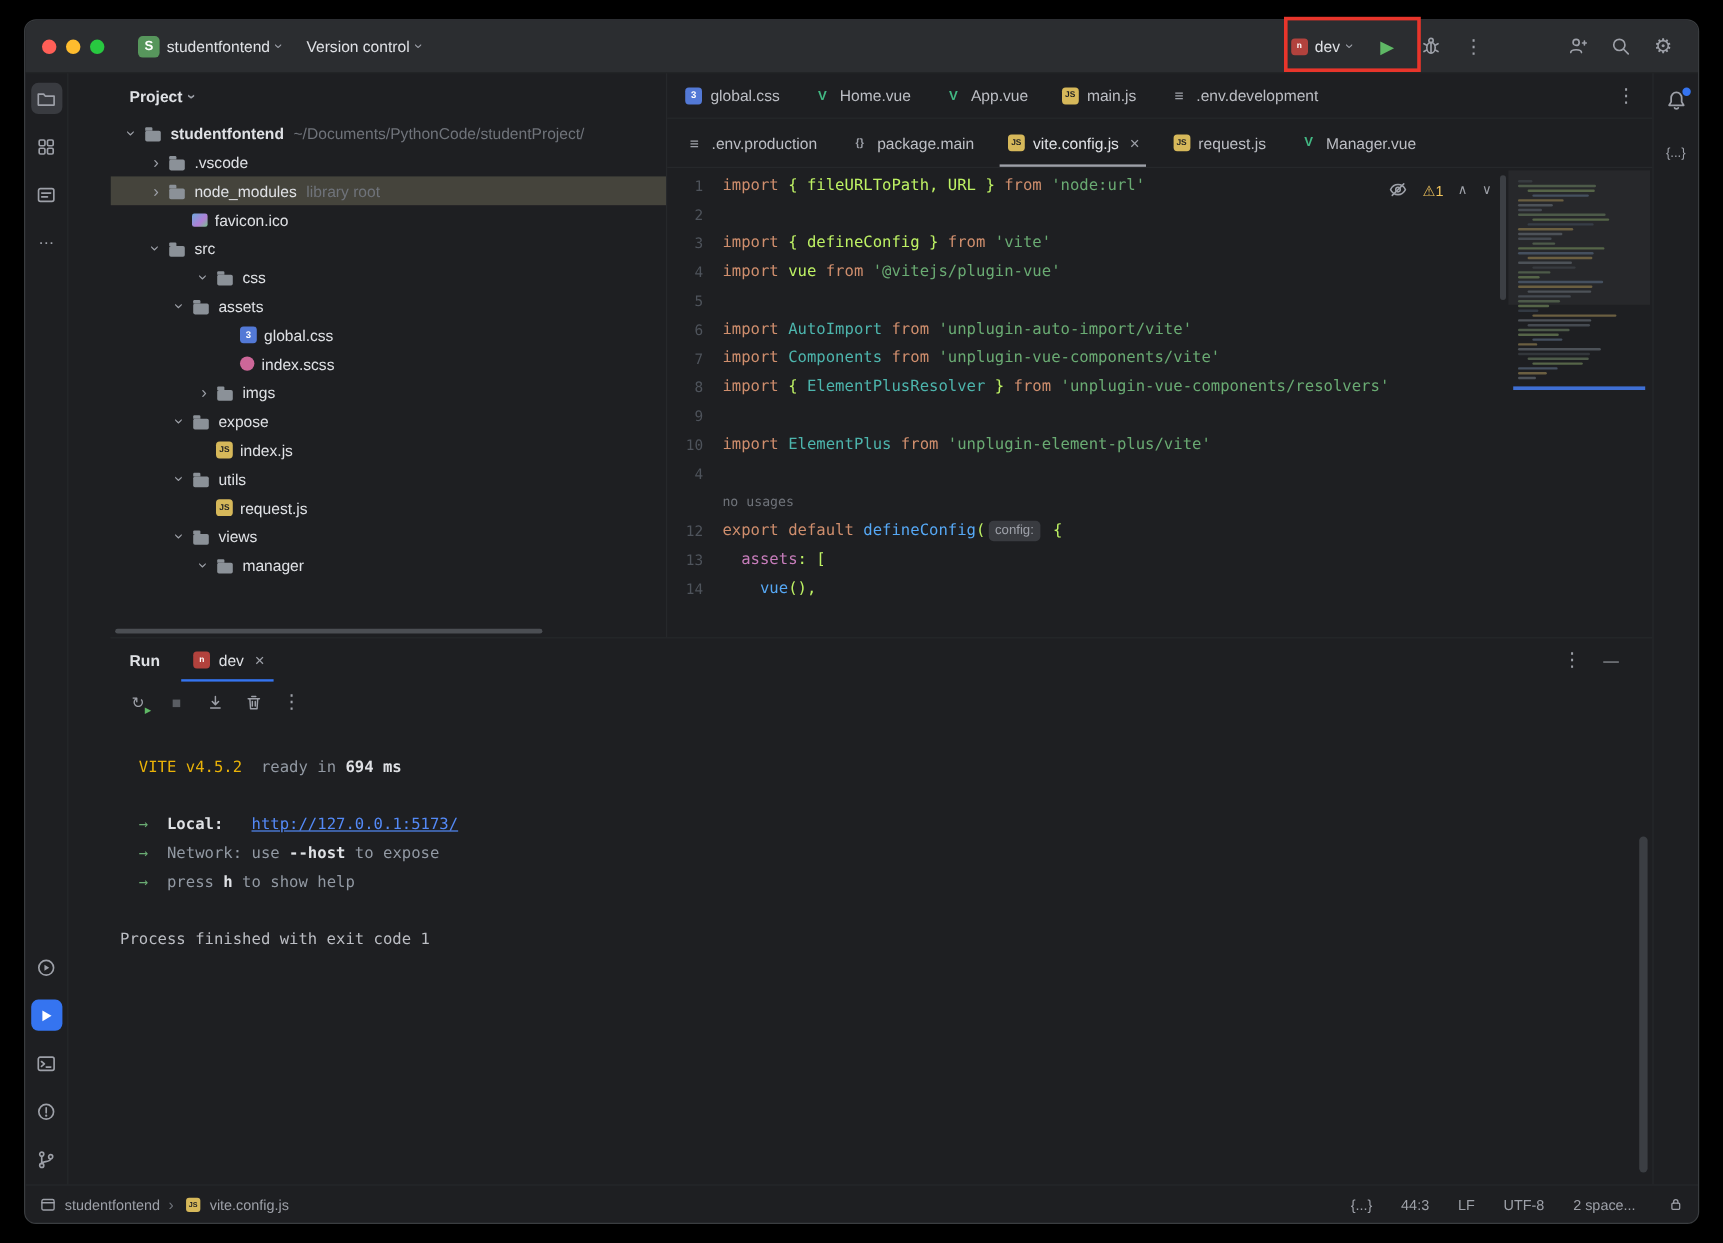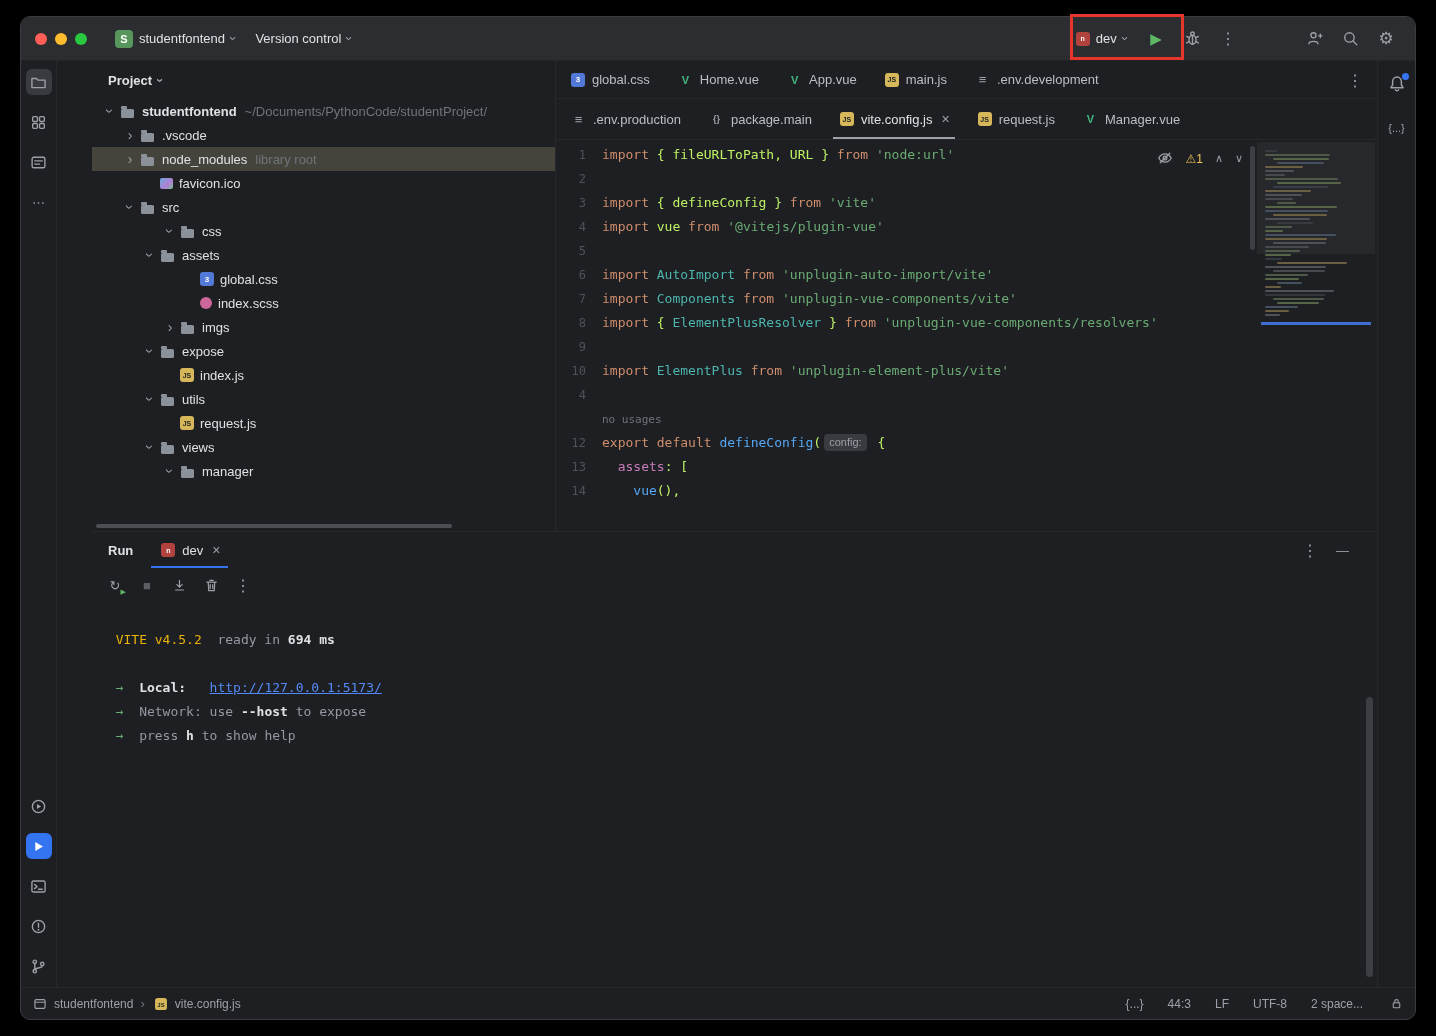--- a/index.html
+++ b/index.html
@@ -570,20 +570,21 @@
           </div>
         </div>
         <div class="console">
           <div id="console-lines">
               <div class="conline"><span class="cs-plain">  </span><span class="cs-green">VITE v4.5.2</span><span class="cs-dim">  ready in </span><span class="cs-white">694 ms</span></div>
               <div class="conline"></div>
               <div class="conline"><span class="cs-plain">  </span><span class="cs-arrow">→</span><span class="cs-plain">  </span><span class="cs-white">Local:</span><span class="cs-plain">   </span><span class="cs-link">http://127.0.0.1:5173/</span></div>
               <div class="conline"><span class="cs-plain">  </span><span class="cs-arrow">→</span><span class="cs-plain">  </span><span class="cs-dim">Network:</span><span class="cs-dim"> use </span><span class="cs-white">--host</span><span class="cs-dim"> to expose</span></div>
               <div class="conline"><span class="cs-plain">  </span><span class="cs-arrow">→</span><span class="cs-plain">  </span><span class="cs-dim">press </span><span class="cs-white">h</span><span class="cs-dim"> to show help</span></div>
               <div class="conline"></div>
+              <div class="conline"><span class="cs-plain">Process finished with exit code 1</span></div>
             </div>
           <div class="con-scroll"></div>
         </div>
       </div>
     </div>
 
     <div class="rightstrip">
       <div class="bell-wrap">
         <svg width="18" height="18" viewBox="0 0 16 16">
           <path class="sv" d="M8 1.8c-2.4 0-3.9 1.8-3.9 4.2V8.8L2.6 11.3h10.8L11.9 8.8V6C11.9 3.6 10.4 1.8 8 1.8z"></path>

